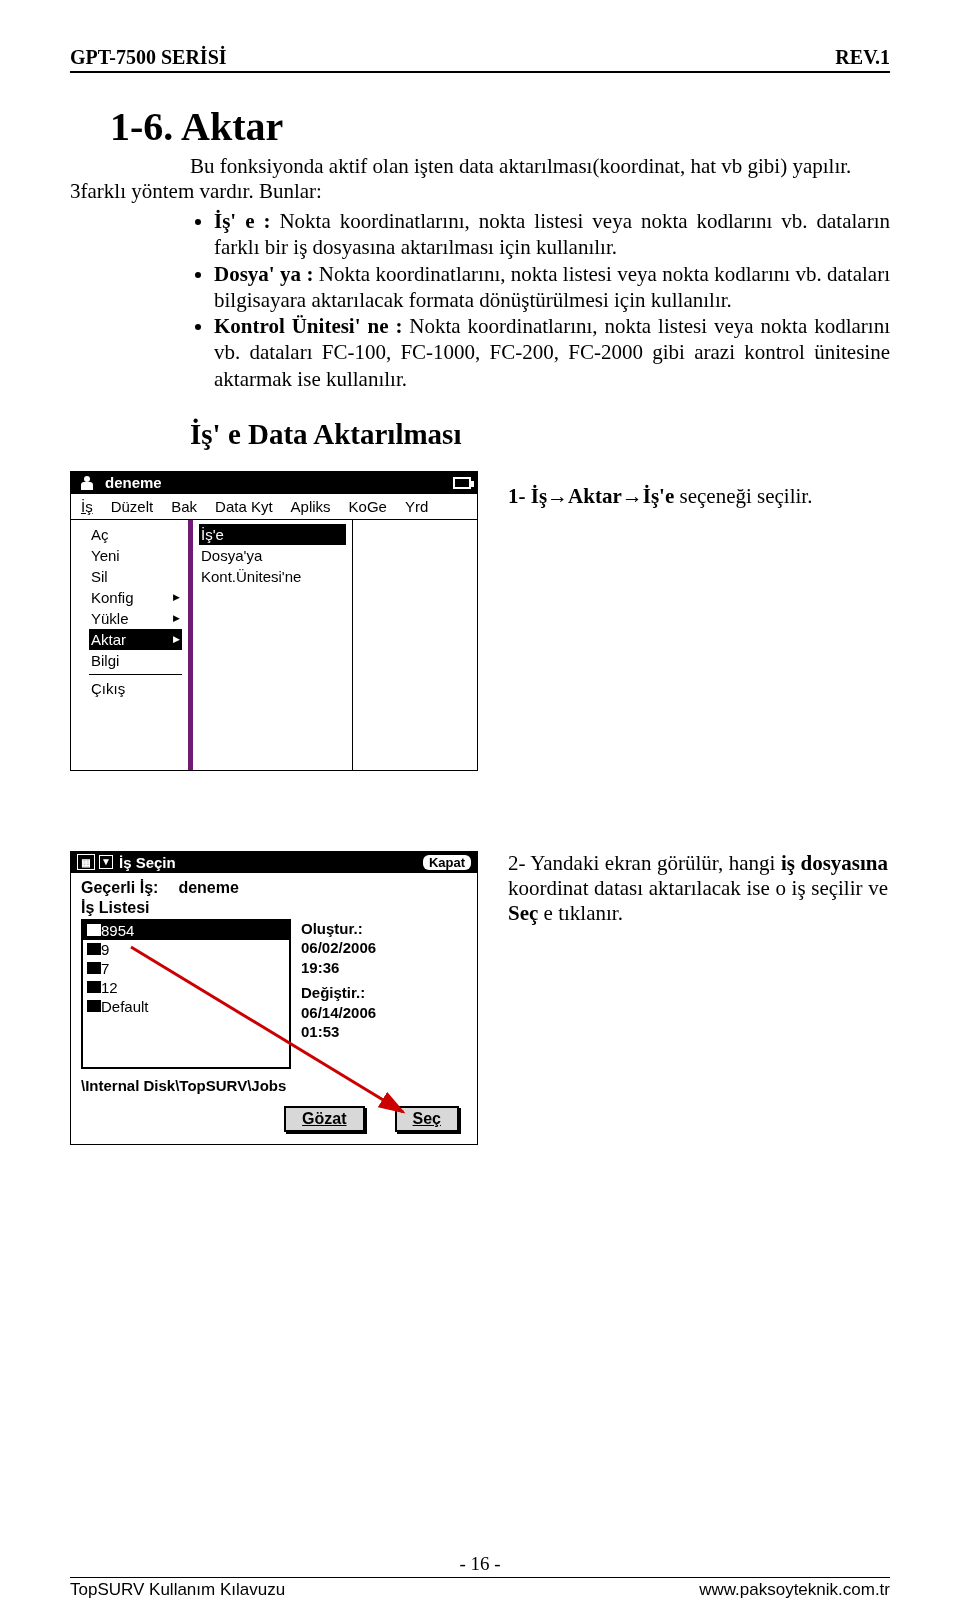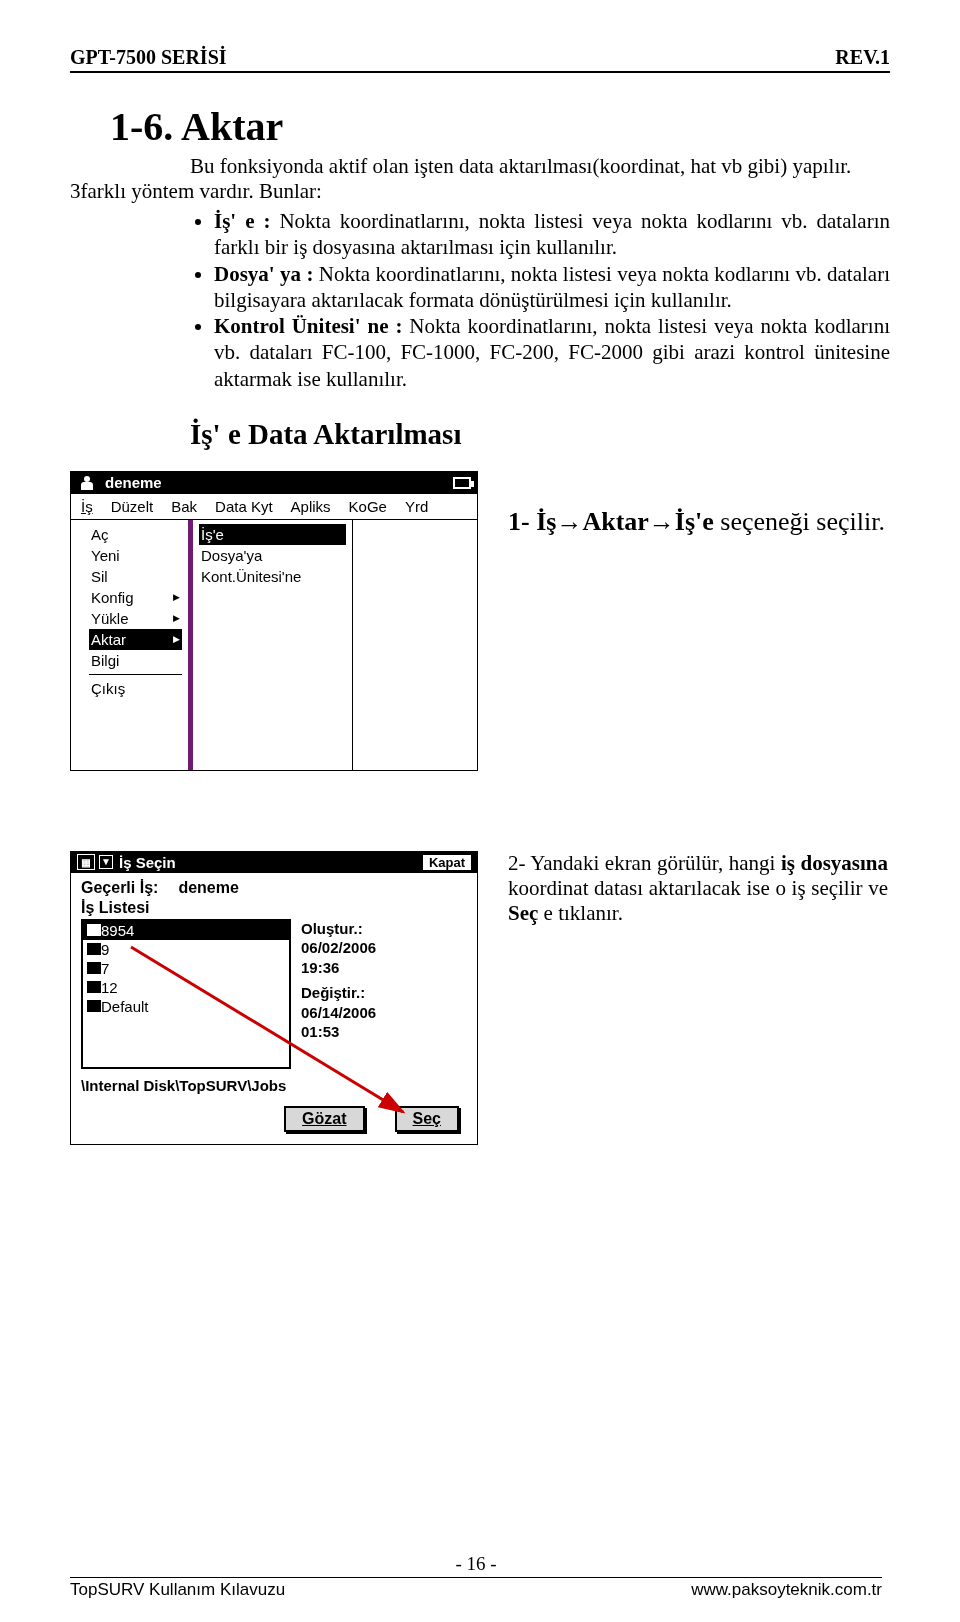--- a/index.html
+++ b/index.html
@@ -32,25 +32,25 @@
   .bullets { margin: 4px 0 0 120px; }
   .bullets li { font-size:21px; text-align: justify; list-style: disc; margin-left: 24px; line-height: 1.25; }
   .bold { font-weight: bold; }
 
   .h2 { font-size: 29px; font-weight: bold; margin: 26px 0 0 120px; }
 
   .row1 { display: flex; align-items: flex-start; margin-top: 20px; margin-left: 0; }
   .row2 { display: flex; align-items: flex-start; margin-top: 80px; margin-left: 0; }
 
   .caption {
-    font-size: 26px;
+    font-size: 21px;
     width: 380px;
     margin-left: 30px;
     text-align: justify;
-    margin-top: 36px;
+    margin-top: 13px;
   }
   .caption2 {
     font-size: 21px;
     width: 380px;
     margin-left: 30px;
     text-align: justify;
     margin-top: 0;
   }
 
   
@@ -109,21 +109,21 @@
   
   .dev2 { width: 408px; position: relative; }
   .titlebar2 {
     background: #000; color:#fff;
     display:flex; align-items:center;
     padding: 2px 6px; font-weight:bold;
   }
   .titlebar2 .icon { width:18px; height:16px; border:1px solid #fff; margin-right:4px; display:flex; align-items:center; justify-content:center; font-size:10px; }
   .titlebar2 .drop { width:14px; height:14px; border:1px solid #fff; margin-right:6px; text-align:center; line-height:12px; font-size:10px; }
   .titlebar2 .spacer { flex:1; }
-  .titlebar2 .close { background:#fff; color:#000; font-size:13px; padding: 0 6px; font-weight:bold; }
+  .titlebar2 .close { background:#fff; color:#000; font-size:13px; padding: 0 6px; font-weight:bold;border-radius:6px; }
   .dev2 .line1 { display:flex; padding: 6px 10px 2px 10px; gap: 20px; }
   .dev2 .lab { font-weight:bold; font-size:16px; }
   .dev2 .grp-title { font-weight:bold; font-size:16px; padding: 0 10px; }
   .dev2 .mid { display:flex; padding: 2px 10px 6px 10px; gap: 10px; }
   .listbox {
     width: 210px; height: 150px;
     border: 2px solid #000; background:#fff;
     position: relative;
     overflow: hidden;
   }
@@ -141,21 +141,21 @@
     font-weight: bold;
     font-size: 16px;
     box-shadow: 2px 2px 0 #000;
   }
   .arrow-svg { position:absolute; pointer-events:none; }
 
   
   .footer-wrap {
     position: absolute;
     bottom: 22px;
-    left: 70px; right: 78px;
+    left: 70px; right: 70px;
   }
   .pageno { text-align:center; font-size:19px; margin-bottom:2px; }
   .footer {
     border-top: 1.5px solid #000;
     display:flex; justify-content:space-between;
     font-size: 17px;
     padding-top: 2px;
     font-family: Arial, sans-serif;
   }
 

